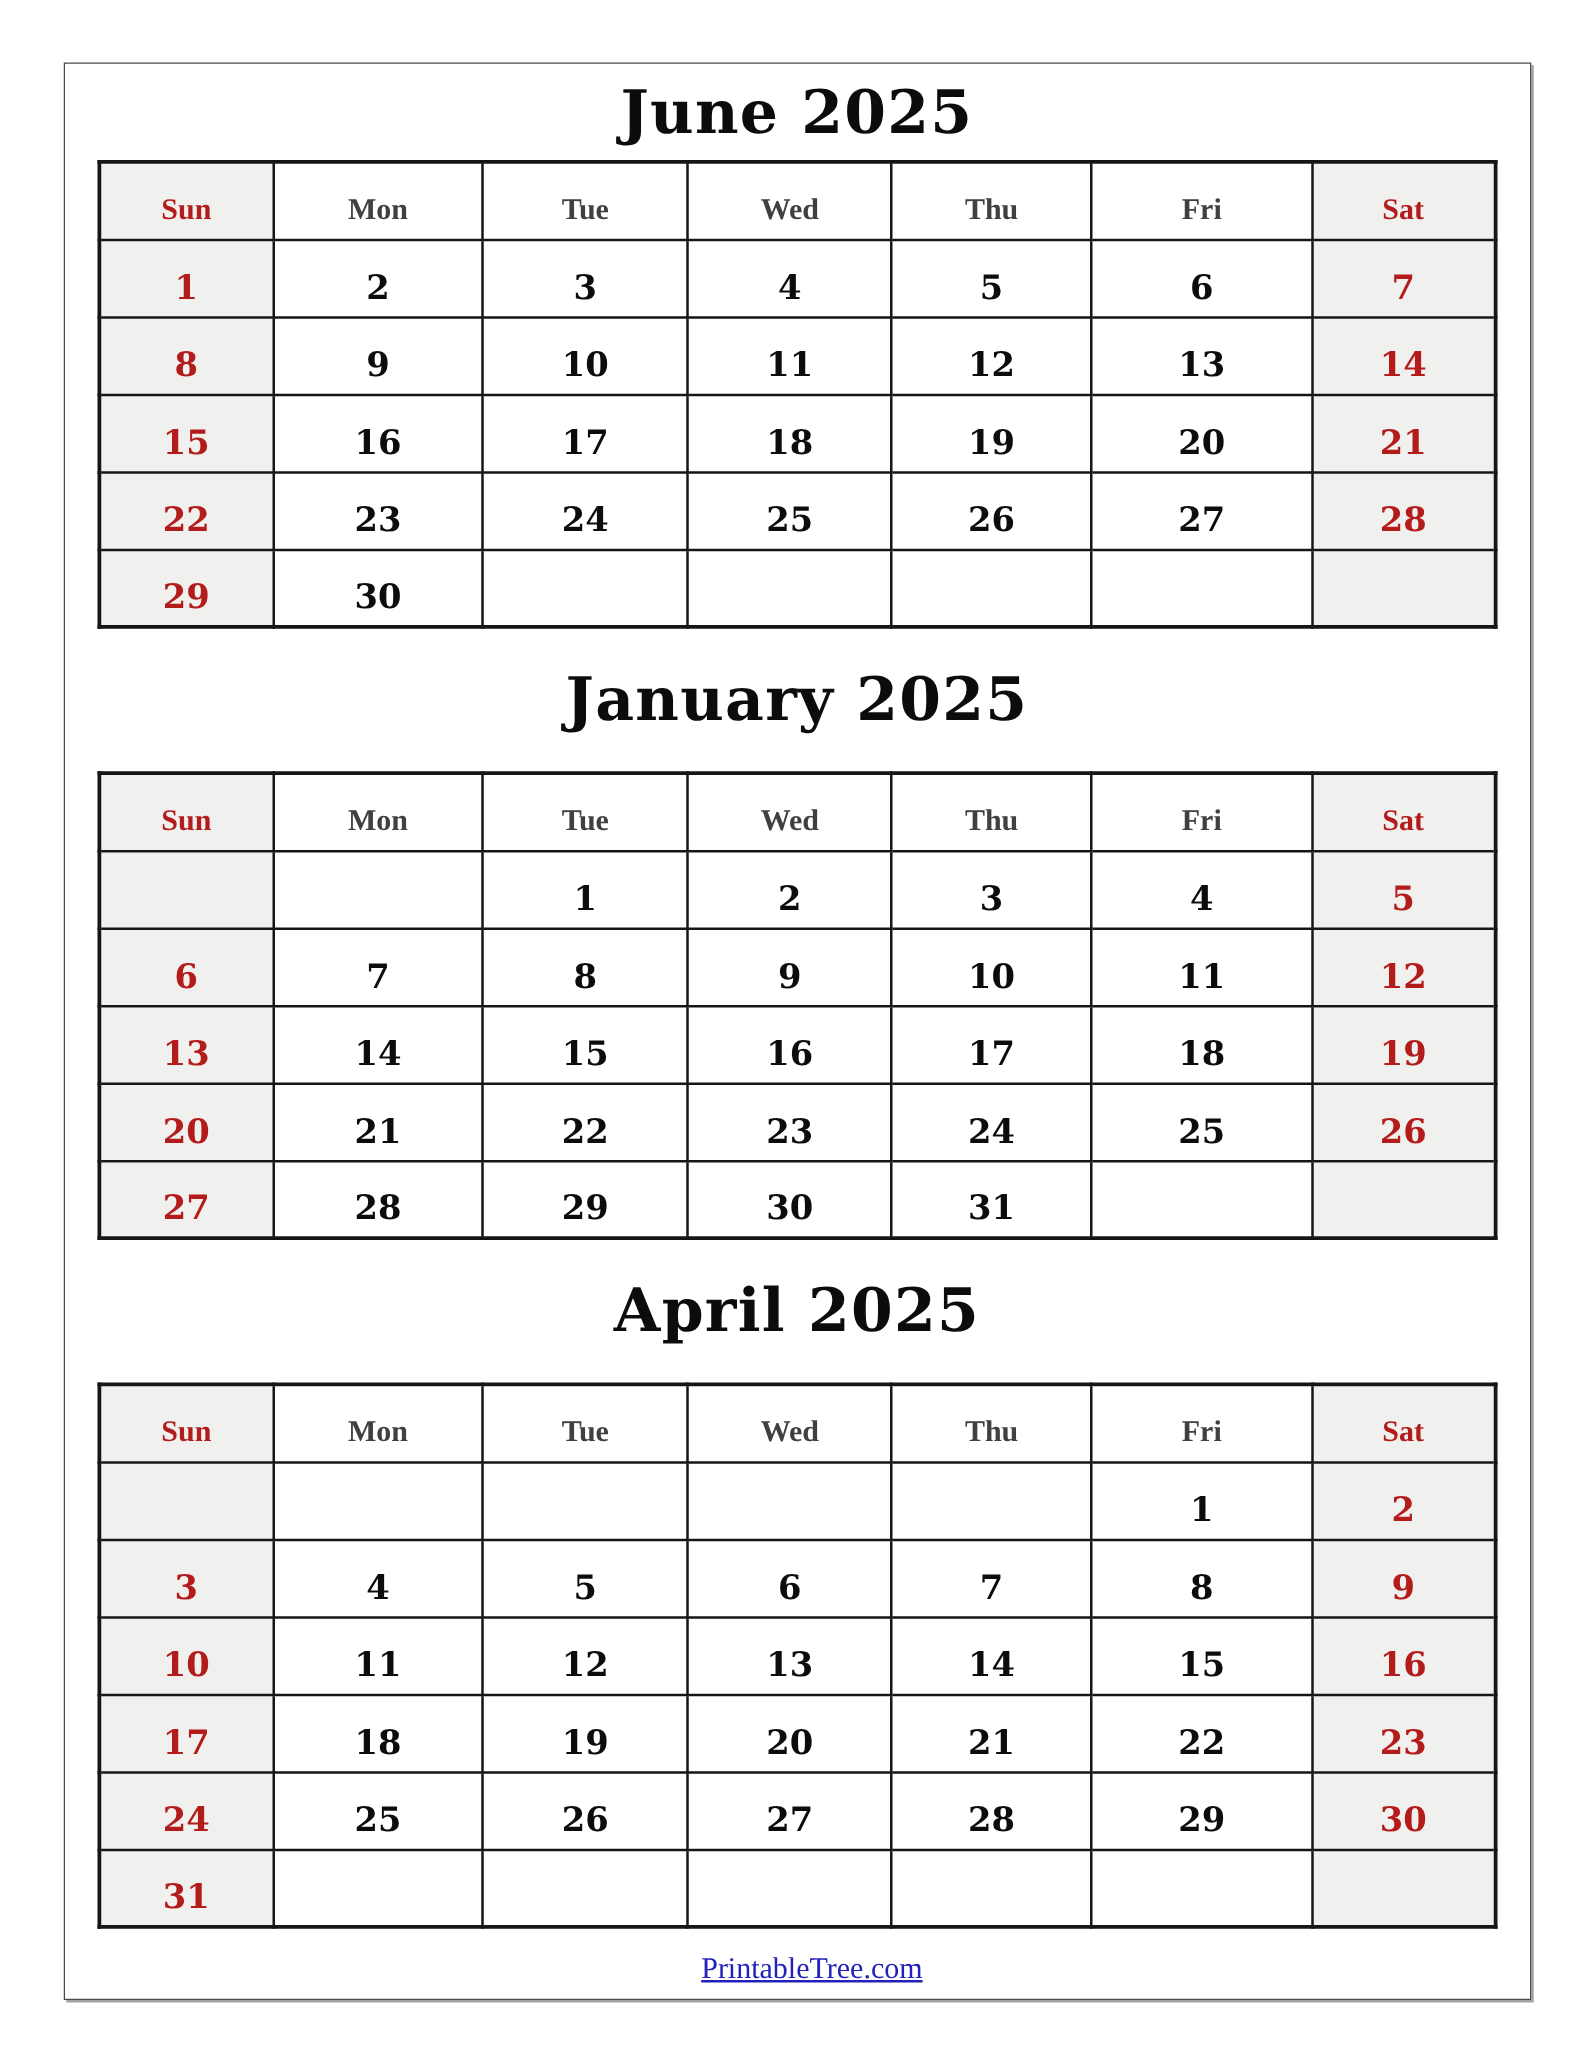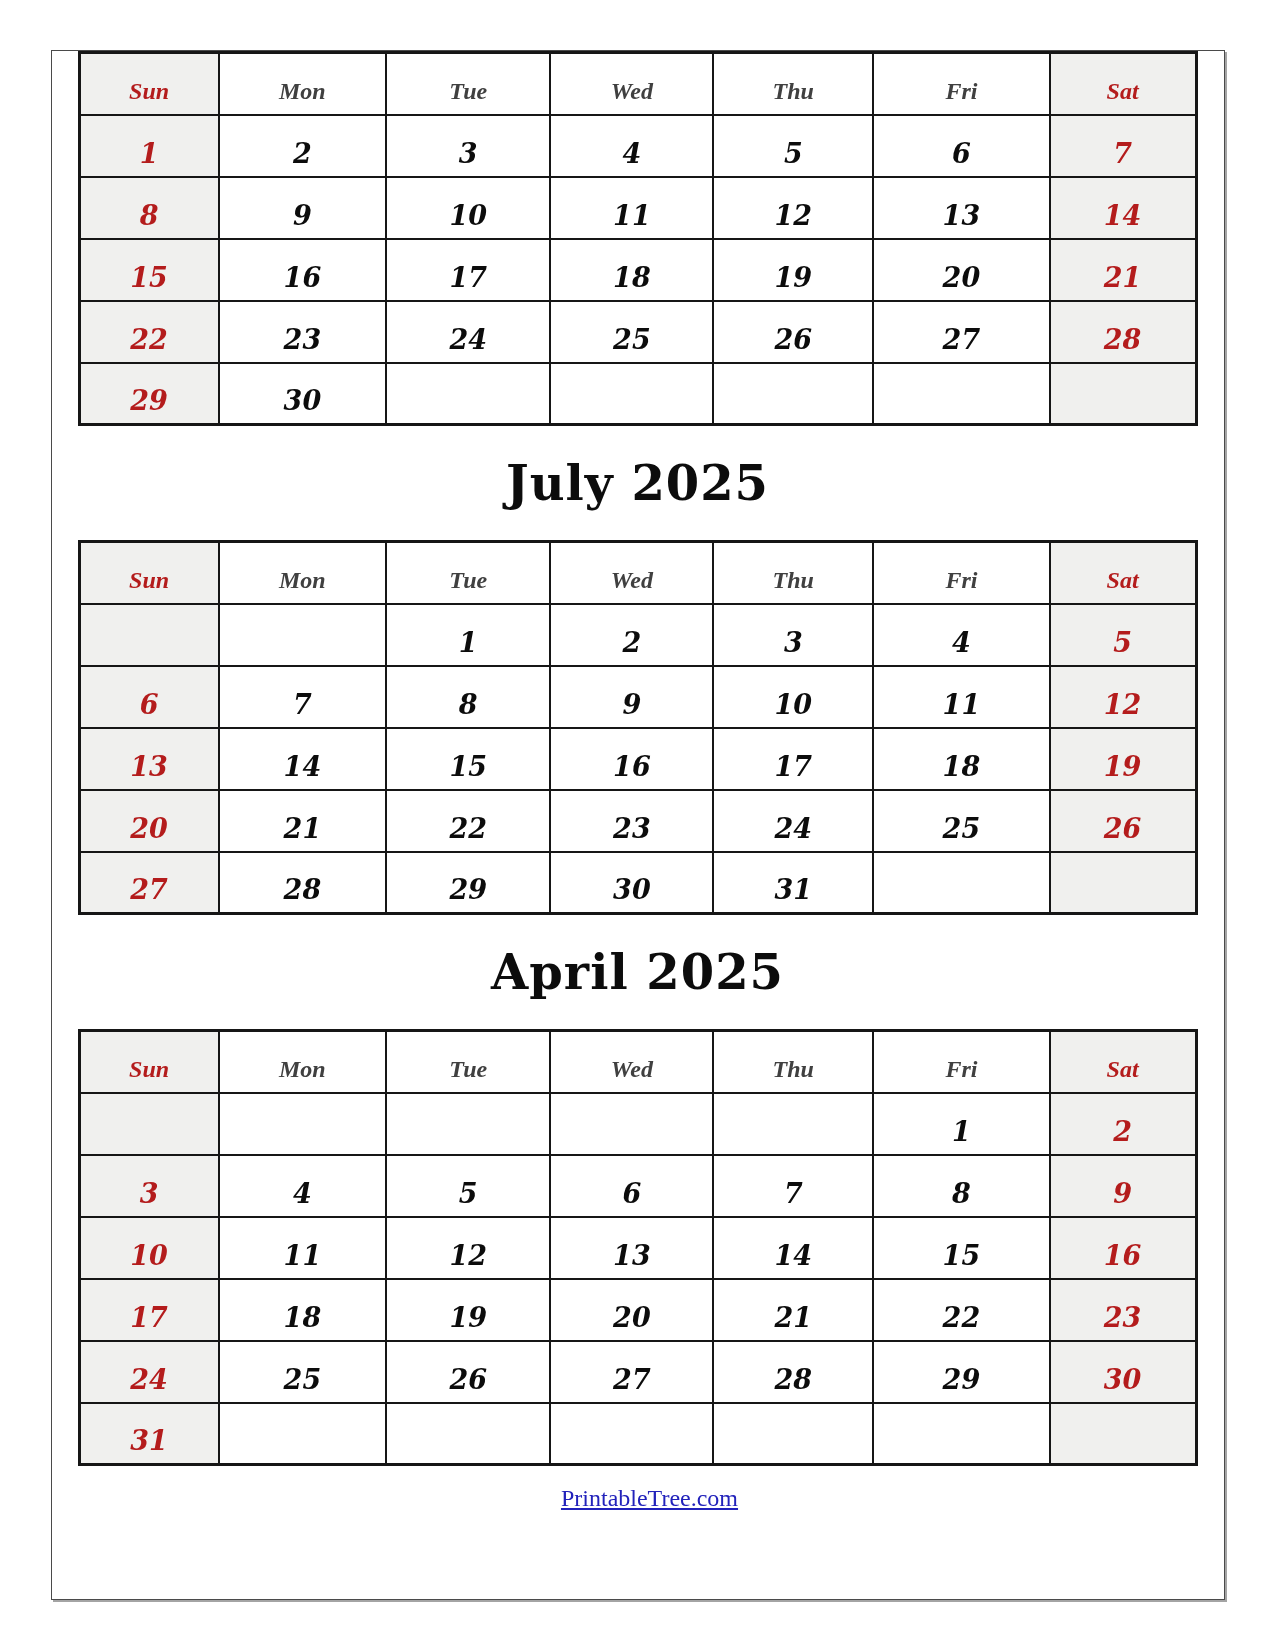--- a/index.html
+++ b/index.html
@@ -37,21 +37,20 @@
     letter-spacing: 1px;
     color: #0c0c0c;
   }
   .month.gap .month-title { height: 114px; }
   table.cal {
     width: 1120px;
     margin: 0 auto;
     border-collapse: collapse;
     table-layout: fixed;
     border: 3px solid var(--grid);
-    font-style: italic;
   }
   table.cal th, table.cal td {
     border: 2px solid var(--grid);
     text-align: center;
     vertical-align: bottom;
     font-weight: bold;
     background: #ffffff;
     overflow: hidden;
   }
   table.cal th {
@@ -85,20 +84,21 @@
     text-decoration: underline;
     margin-left: 24px;
   }
 </style>
 </head>
 <body>
 
 <div class="sheet">
 
   <section class="month">
+    <h2 class="month-title">June 2025</h2>
     <table class="cal">
       <colgroup>
         <col style="width:12.5%">
           <col style="width:15%">
           <col style="width:14.7%">
         <col style="width:14.6%">
           <col style="width:14.3%">
           <col style="width:15.8%">
           <col style="width:13.1%">
       </colgroup>
@@ -157,21 +157,21 @@
             <td></td>
             <td></td>
             <td></td>
             <td class="weekend"></td>
           </tr>
         </tbody>
     </table>
   </section>
 
   <section class="month gap">
-    <h2 class="month-title">July 2025</h2>
+    <h2 class="month-title">January 2025</h2>
     <table class="cal">
       <colgroup>
         <col style="width:12.5%">
           <col style="width:15%">
           <col style="width:14.7%">
         <col style="width:14.6%">
           <col style="width:14.3%">
           <col style="width:15.8%">
           <col style="width:13.1%">
       </colgroup>

